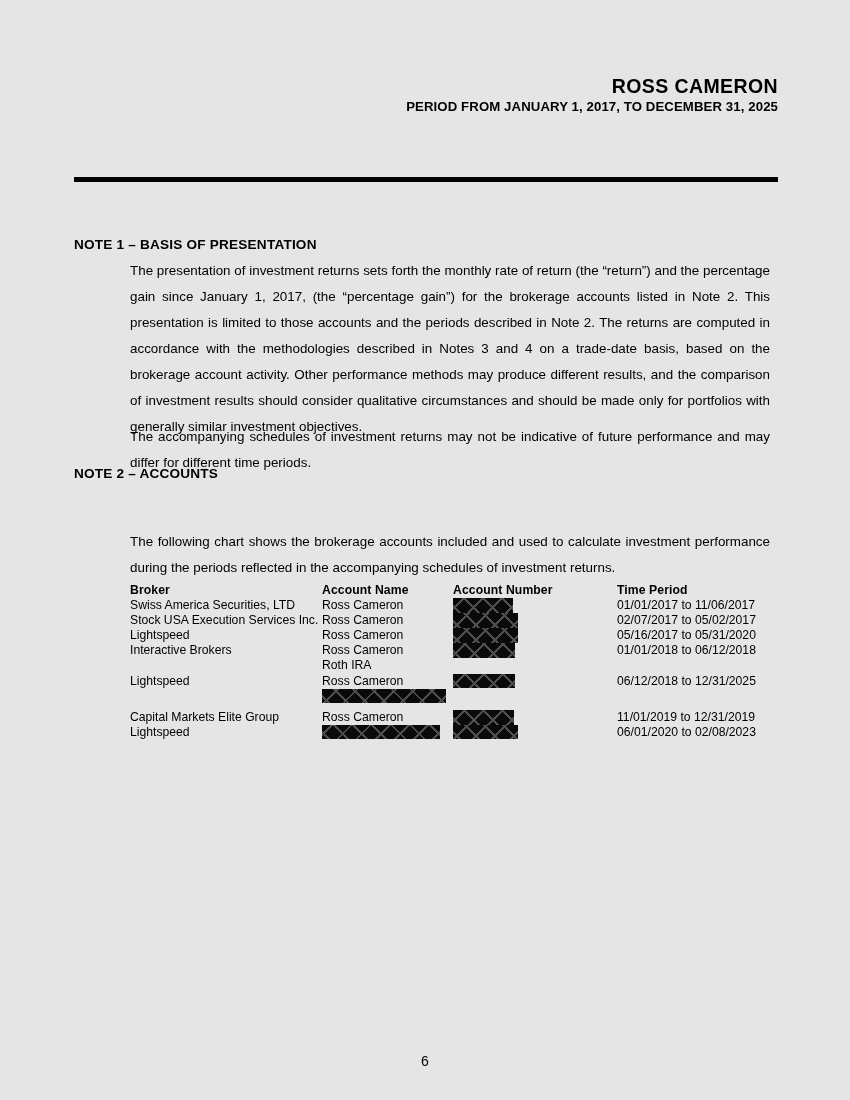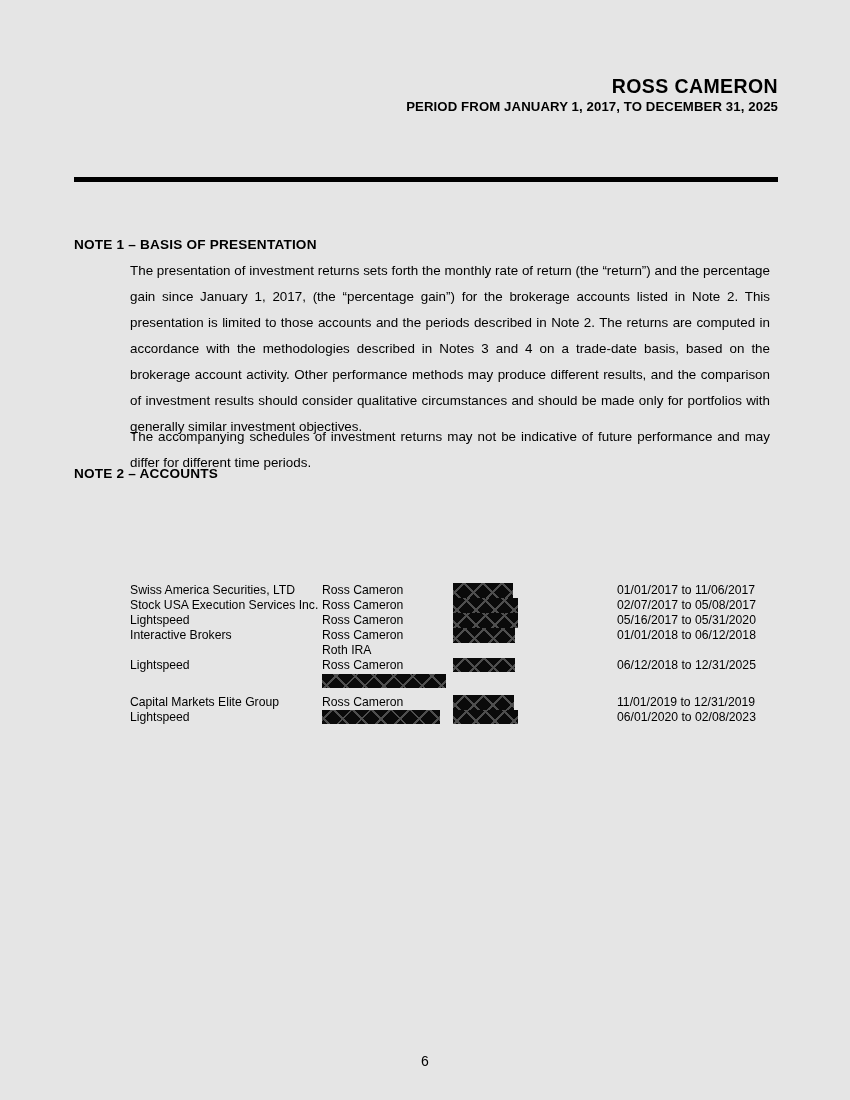--- a/index.html
+++ b/index.html
@@ -161,36 +161,45 @@
   <div class="body-block" id="note1-p1">
     <p>The presentation of investment returns sets forth the monthly rate of return (the “return”) and the percentage gain since January 1, 2017, (the “percentage gain”) for the brokerage accounts listed in Note 2. This presentation is limited to those accounts and the periods described in Note 2. The returns are computed in accordance with the methodologies described in Notes 3 and 4 on a trade-date basis, based on the brokerage account activity. Other performance methods may produce different results, and the comparison of investment results should consider qualitative circumstances and should be made only for portfolios with generally similar investment objectives.</p>
   </div>
 
   <div class="body-block" id="note1-p2">
     <p>The accompanying schedules of investment returns may not be indicative of future performance and may differ for different time periods.</p>
   </div>
 
   <div class="section-title" id="note2-title">NOTE 2 – ACCOUNTS</div>
 
+  <div class="body-block" id="note2-p1">
+    <p>The following chart shows the brokerage accounts included and used to calculate investment performance  during the periods reflected in the accompanying schedules of investment returns.</p>
+  </div>
 
   <div class="accounts-table">
 
+    <div class="acct-row">
+      <span class="c-broker hdr">Broker</span>
+      <span class="c-name hdr">Account Name</span>
+      <span class="c-number hdr">Account Number</span>
+      <span class="c-period hdr">Time Period</span>
+    </div>
 
     <div class="acct-row">
       <span class="c-broker">Swiss America Securities, LTD</span>
       <span class="c-name">Ross Cameron</span>
       <span class="c-number" title="redacted"><span class="redact rk-num-a"></span></span>
       <span class="c-period">01/01/2017 to 11/06/2017</span>
     </div>
 
     <div class="acct-row">
       <span class="c-broker">Stock USA Execution Services Inc.</span>
       <span class="c-name">Ross Cameron</span>
       <span class="c-number" title="redacted"><span class="redact rk-num-b"></span></span>
-      <span class="c-period">02/07/2017 to 05/08/2017</span>
+      <span class="c-period">02/07/2017 to 05/02/2017</span>
     </div>
 
     <div class="acct-row">
       <span class="c-broker">Lightspeed</span>
       <span class="c-name">Ross Cameron</span>
       <span class="c-number" title="redacted"><span class="redact rk-num-c"></span></span>
       <span class="c-period">05/16/2017 to 05/31/2020</span>
     </div>
 
     <div class="acct-row">

